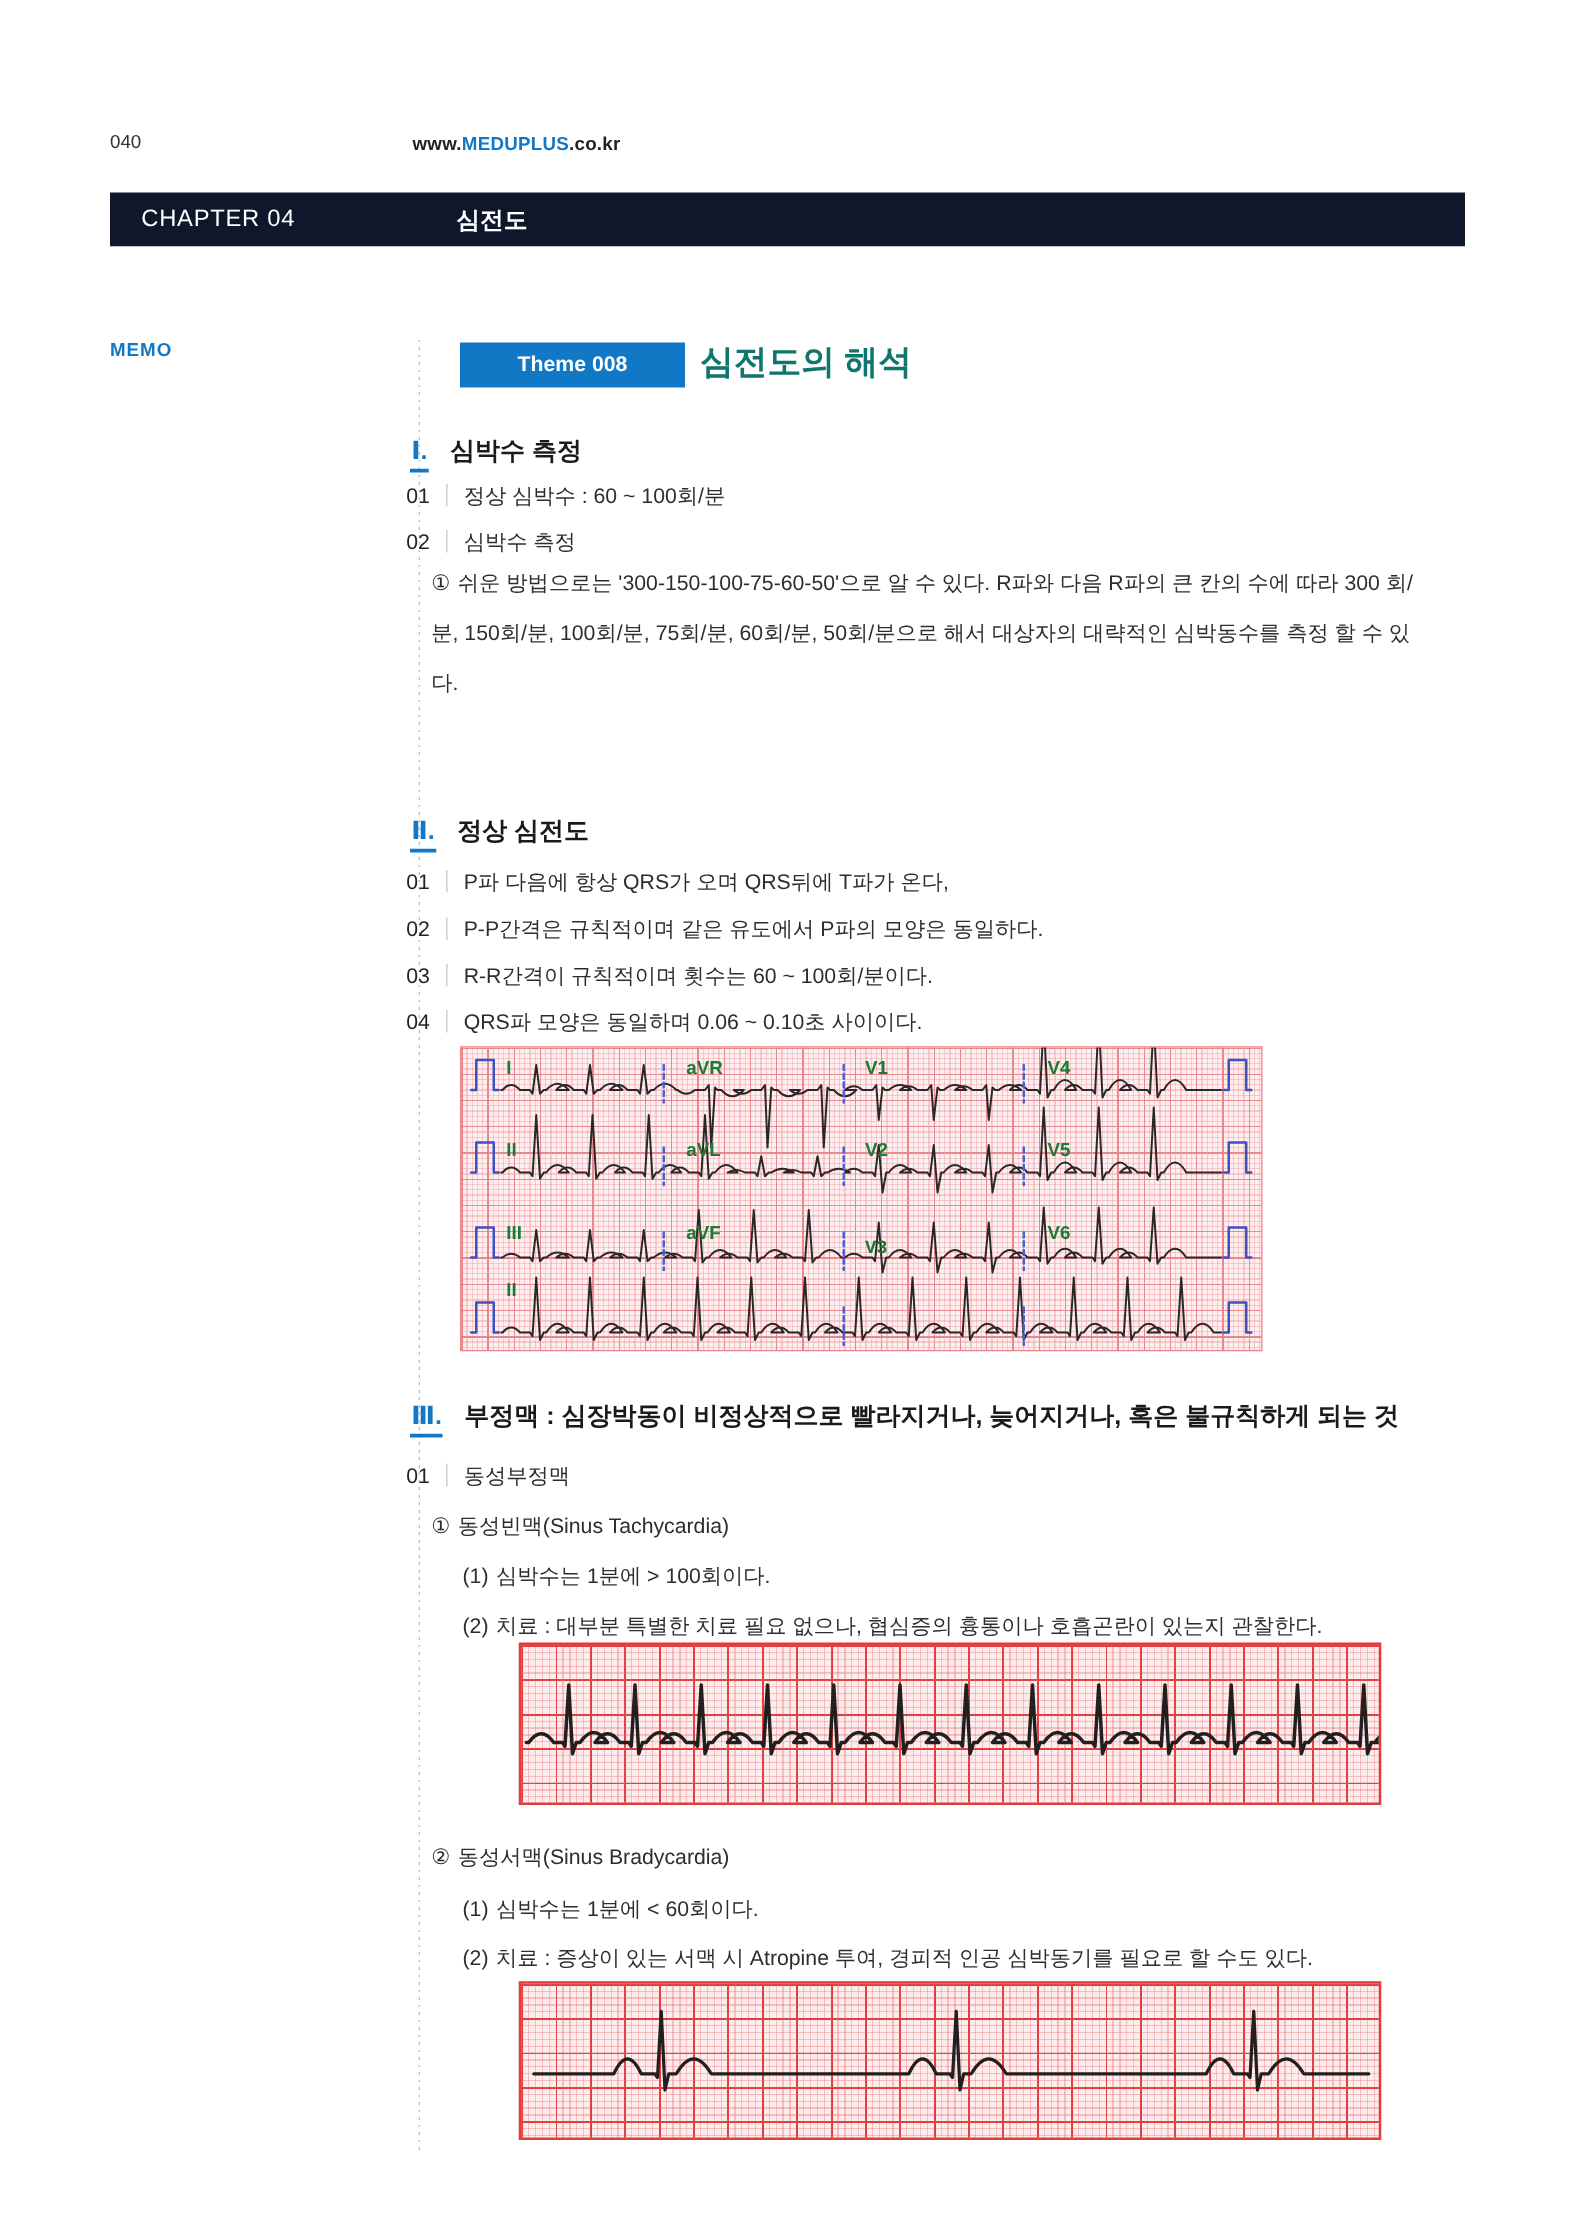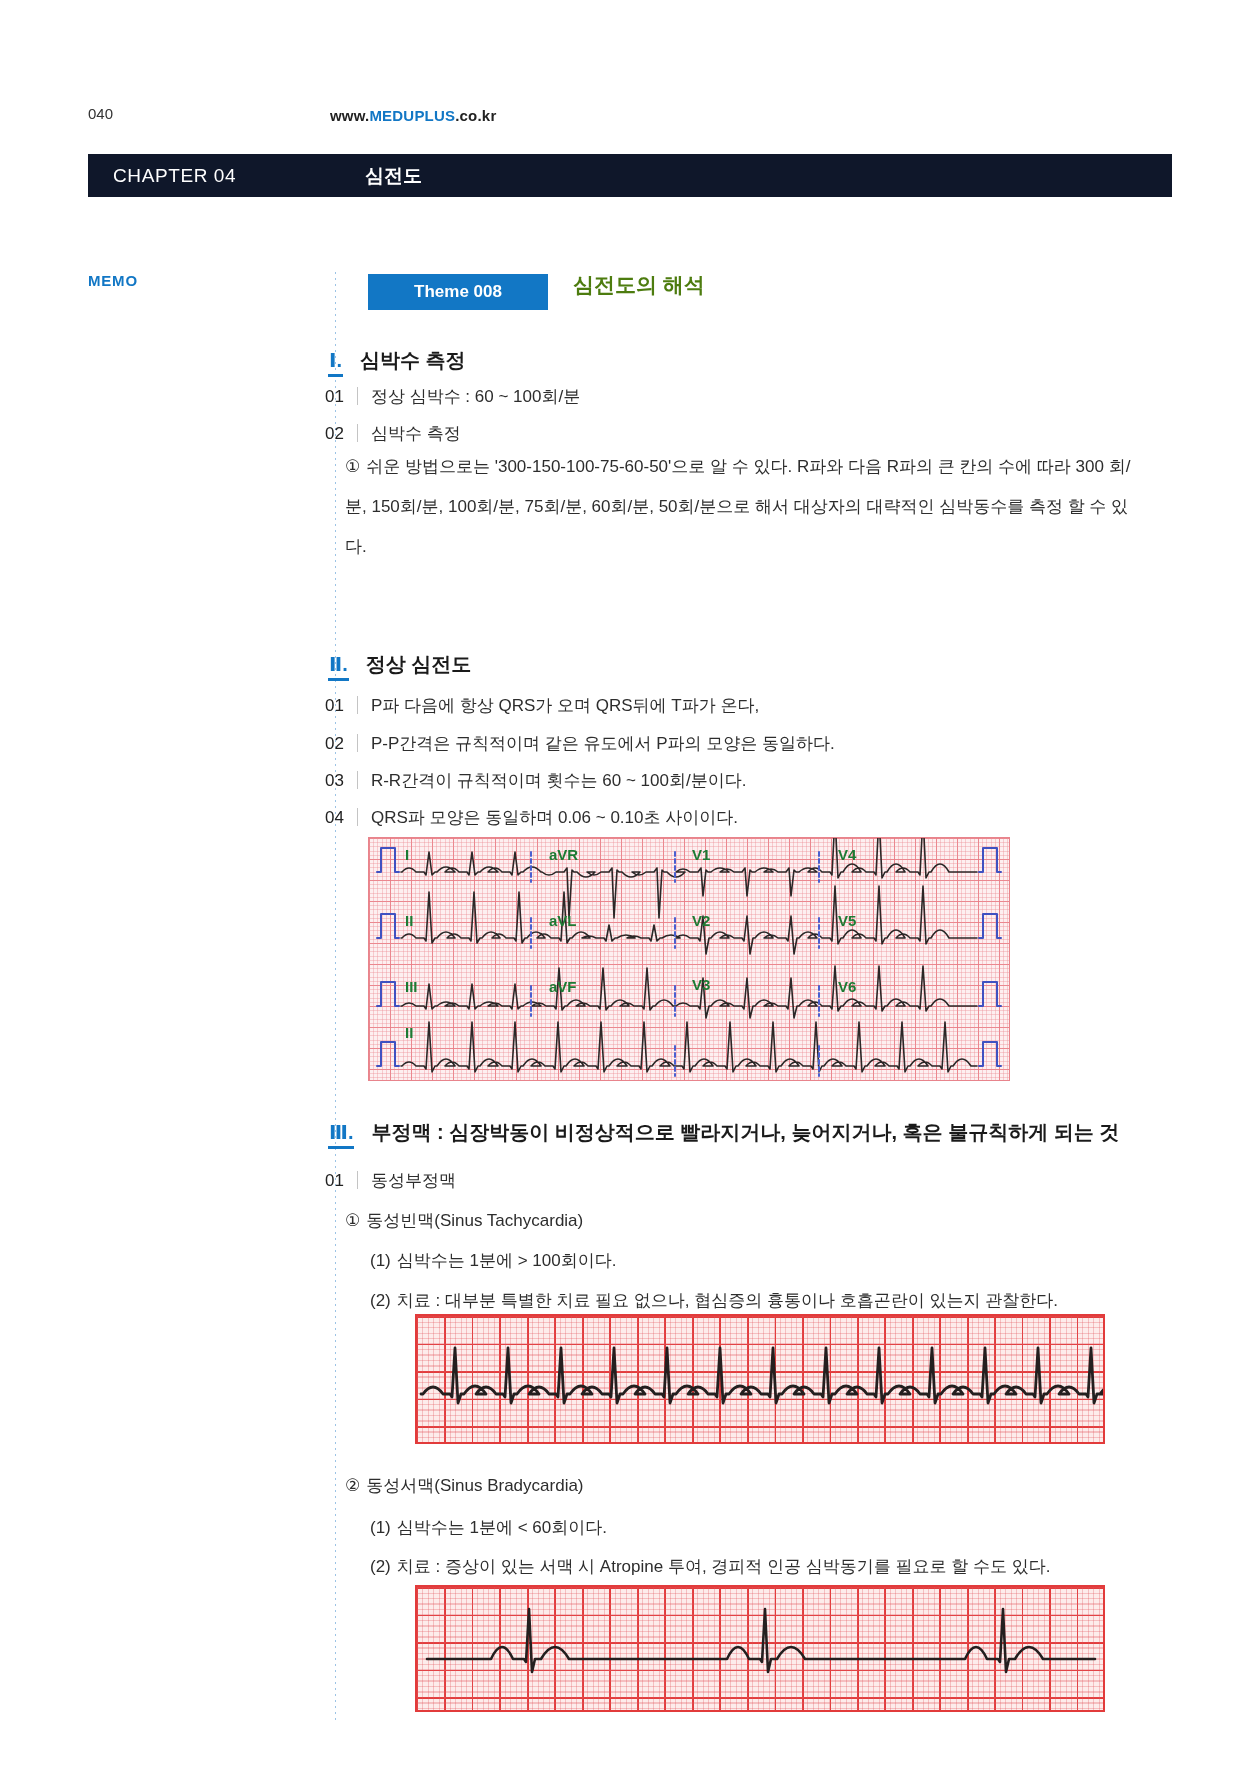--- a/index.html
+++ b/index.html
@@ -17,21 +17,21 @@
   .chapter-title{position:absolute;left:277px;font-size:19px;font-weight:bold;}
 
   
   .memo{position:absolute;left:88px;top:243px;font-size:15px;font-weight:bold;color:#1277c5;letter-spacing:.8px;}
   .vrule{position:absolute;left:335px;top:243px;width:1px;height:1449px;
          background:repeating-linear-gradient(to bottom,#9cc3e5 0 2px,transparent 2px 6px);}
 
   
   .theme-badge{position:absolute;left:368px;top:245px;width:180px;height:36px;background:#1277c5;color:#fff;
                display:flex;align-items:center;justify-content:center;font-size:17px;font-weight:bold;}
-  .theme-title{position:absolute;left:573px;top:242px;font-size:21px;font-weight:bold;color:#4d7c0f;}
+  .theme-title{position:absolute;left:560px;top:242px;font-size:27px;font-weight:bold;color:#0f766e;}
 
   
   .sec-head{position:absolute;font-size:20px;font-weight:bold;color:#1a1a1a;}
   .sec-head .numeral{color:#1277c5;border-bottom:3px solid #1277c5;padding:0 1px 2px 1px;display:inline-block;}
   .sec-head .sec-title{margin-left:17px;}
 
   
   .item{position:absolute;font-size:17px;color:#2d2d2d;white-space:nowrap;}
   .item .no{color:#222;}
   .item .bar{display:inline-block;width:1px;height:18px;background:#c4c4c4;margin:0 13px;vertical-align:-3px;}
@@ -145,21 +145,21 @@
     <span class="lead-label" style="left:36px;top:8px;">I</span>
     <span class="lead-label" style="left:180px;top:8px;">aVR</span>
     <span class="lead-label" style="left:323px;top:8px;">V1</span>
     <span class="lead-label" style="left:469px;top:8px;">V4</span>
     <span class="lead-label" style="left:36px;top:74px;">II</span>
     <span class="lead-label" style="left:180px;top:74px;">aVL</span>
     <span class="lead-label" style="left:323px;top:74px;">V2</span>
     <span class="lead-label" style="left:469px;top:74px;">V5</span>
     <span class="lead-label" style="left:36px;top:140px;">III</span>
     <span class="lead-label" style="left:180px;top:140px;">aVF</span>
-    <span class="lead-label" style="left:323px;top:138px;">V3</span>
+    <span class="lead-label" style="left:323px;top:152px;font-family:Liberation Mono, monospace;">V3</span>
     <span class="lead-label" style="left:469px;top:140px;">V6</span>
     <span class="lead-label" style="left:36px;top:186px;">II</span>
   </div>
 
   <div class="sec-head" style="left:328px;top:1090px;">
     <span class="numeral">Ⅲ.</span><span class="sec-title">부정맥 : 심장박동이 비정상적으로 빨라지거나, 늦어지거나, 혹은 불규칙하게 되는 것</span>
   </div>
   <div class="item" style="left:325px;top:1140px;">
     <span class="no">01</span><span class="bar"></span><span>동성부정맥</span>
   </div>

